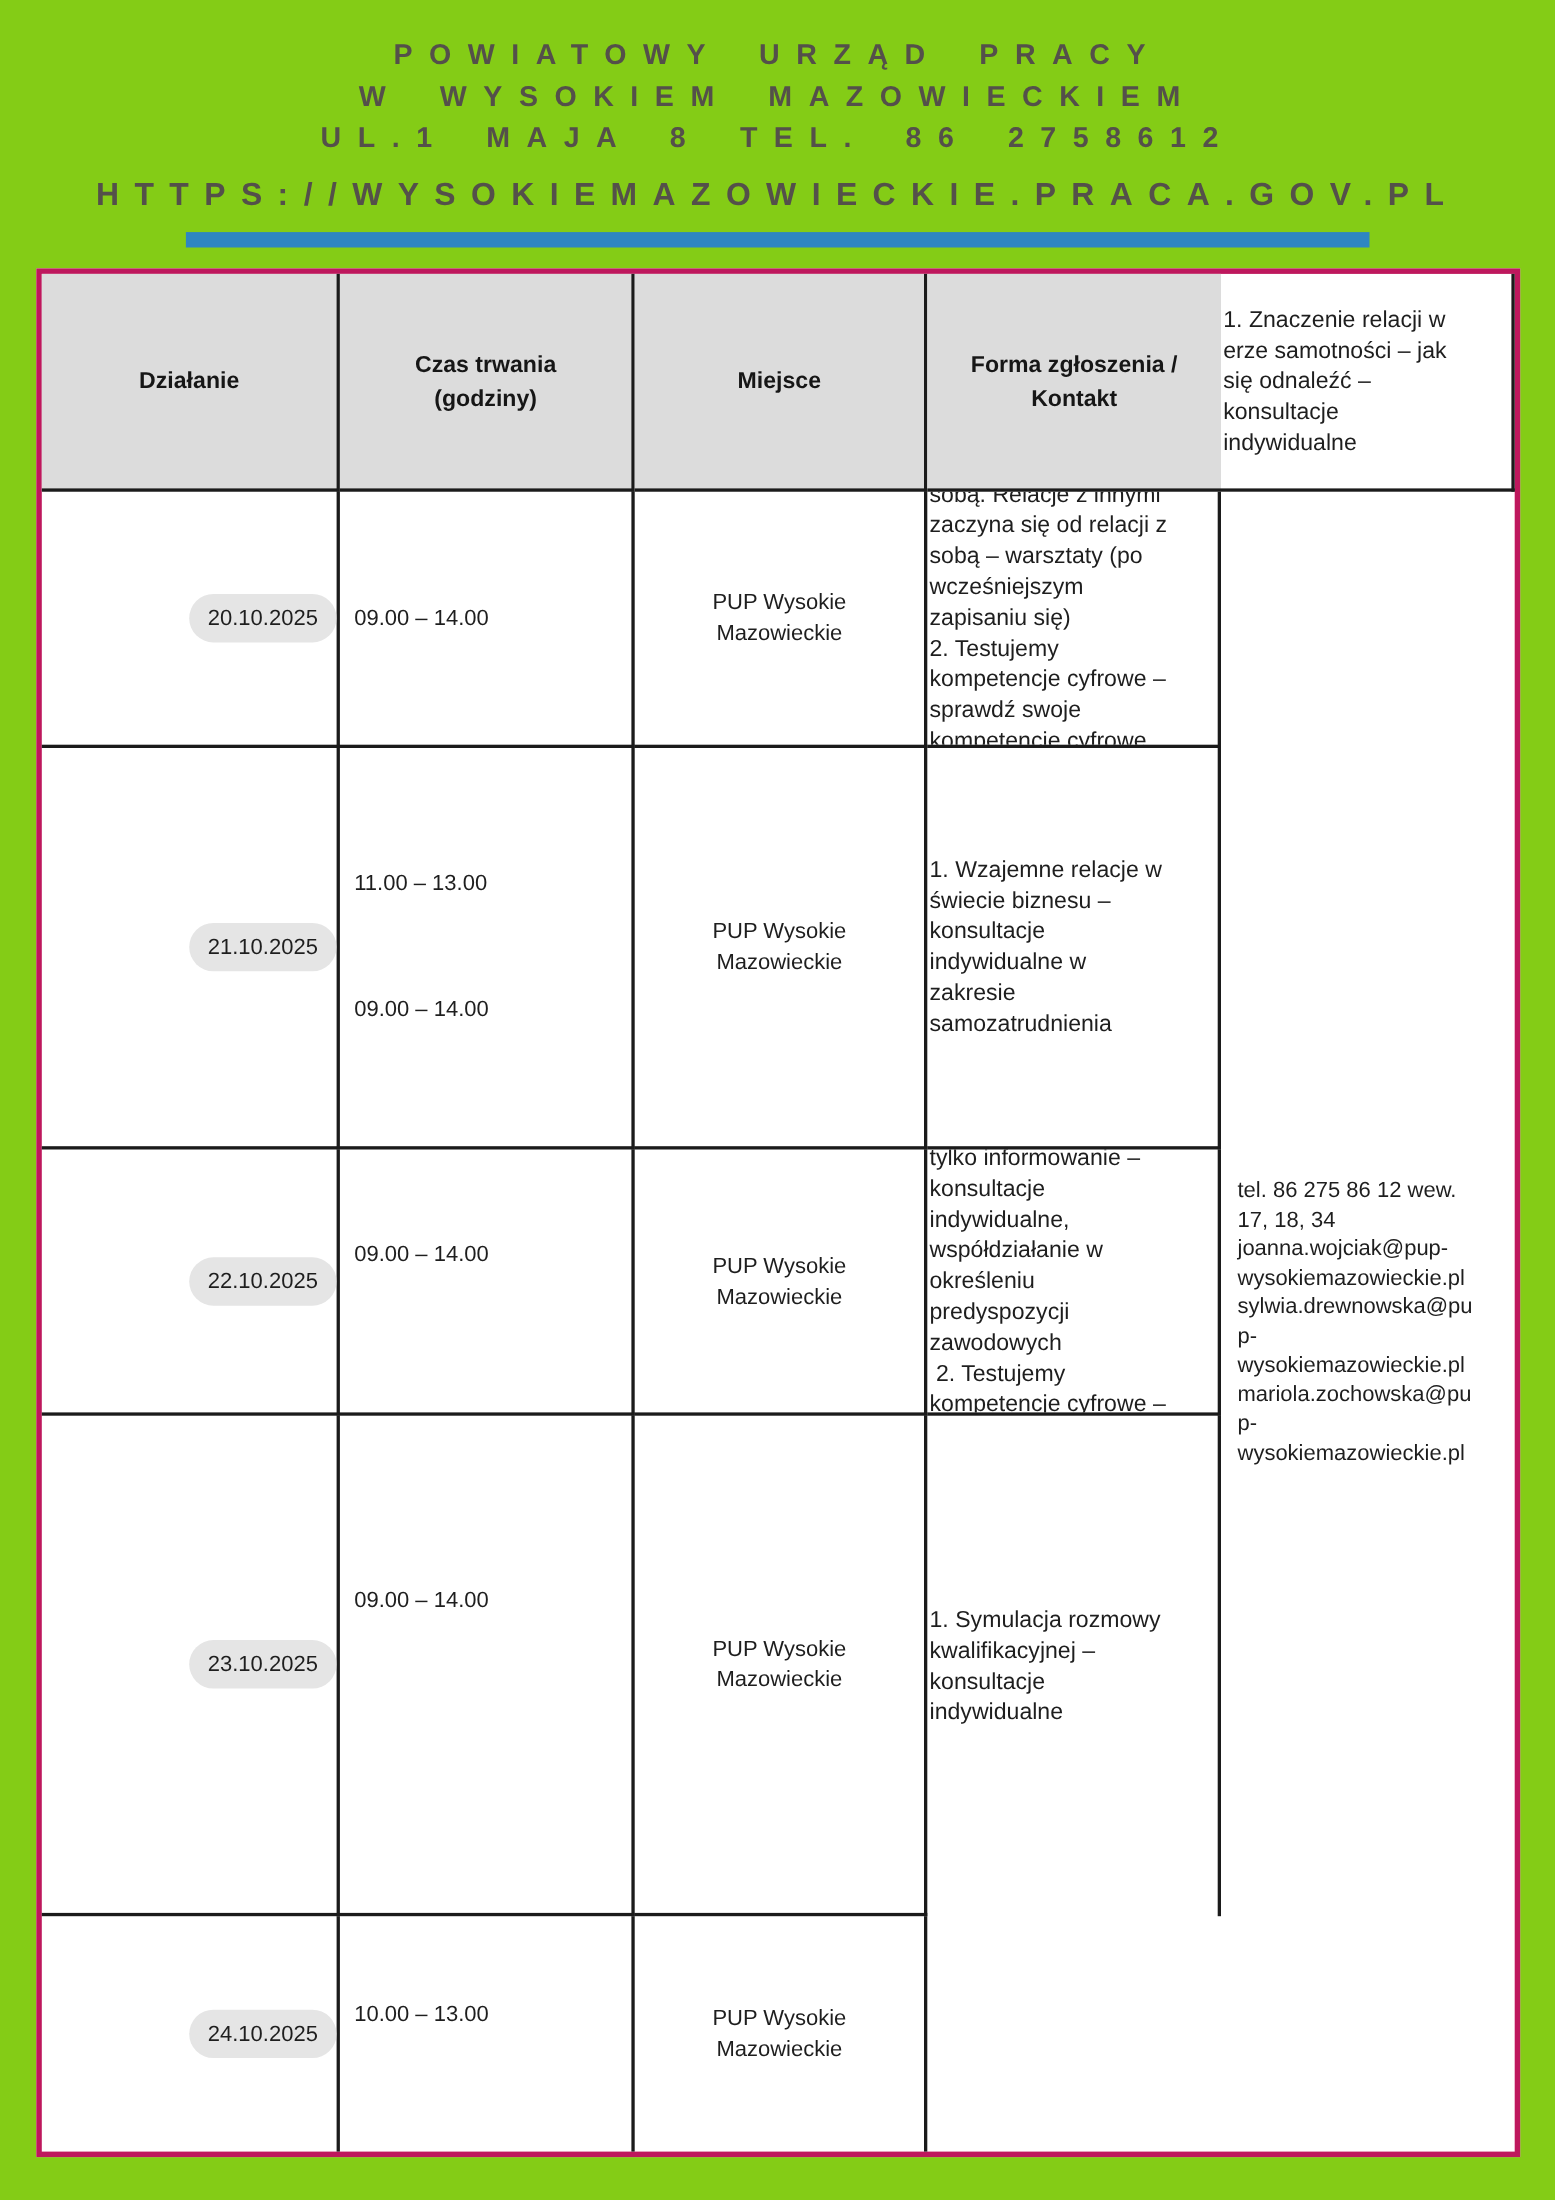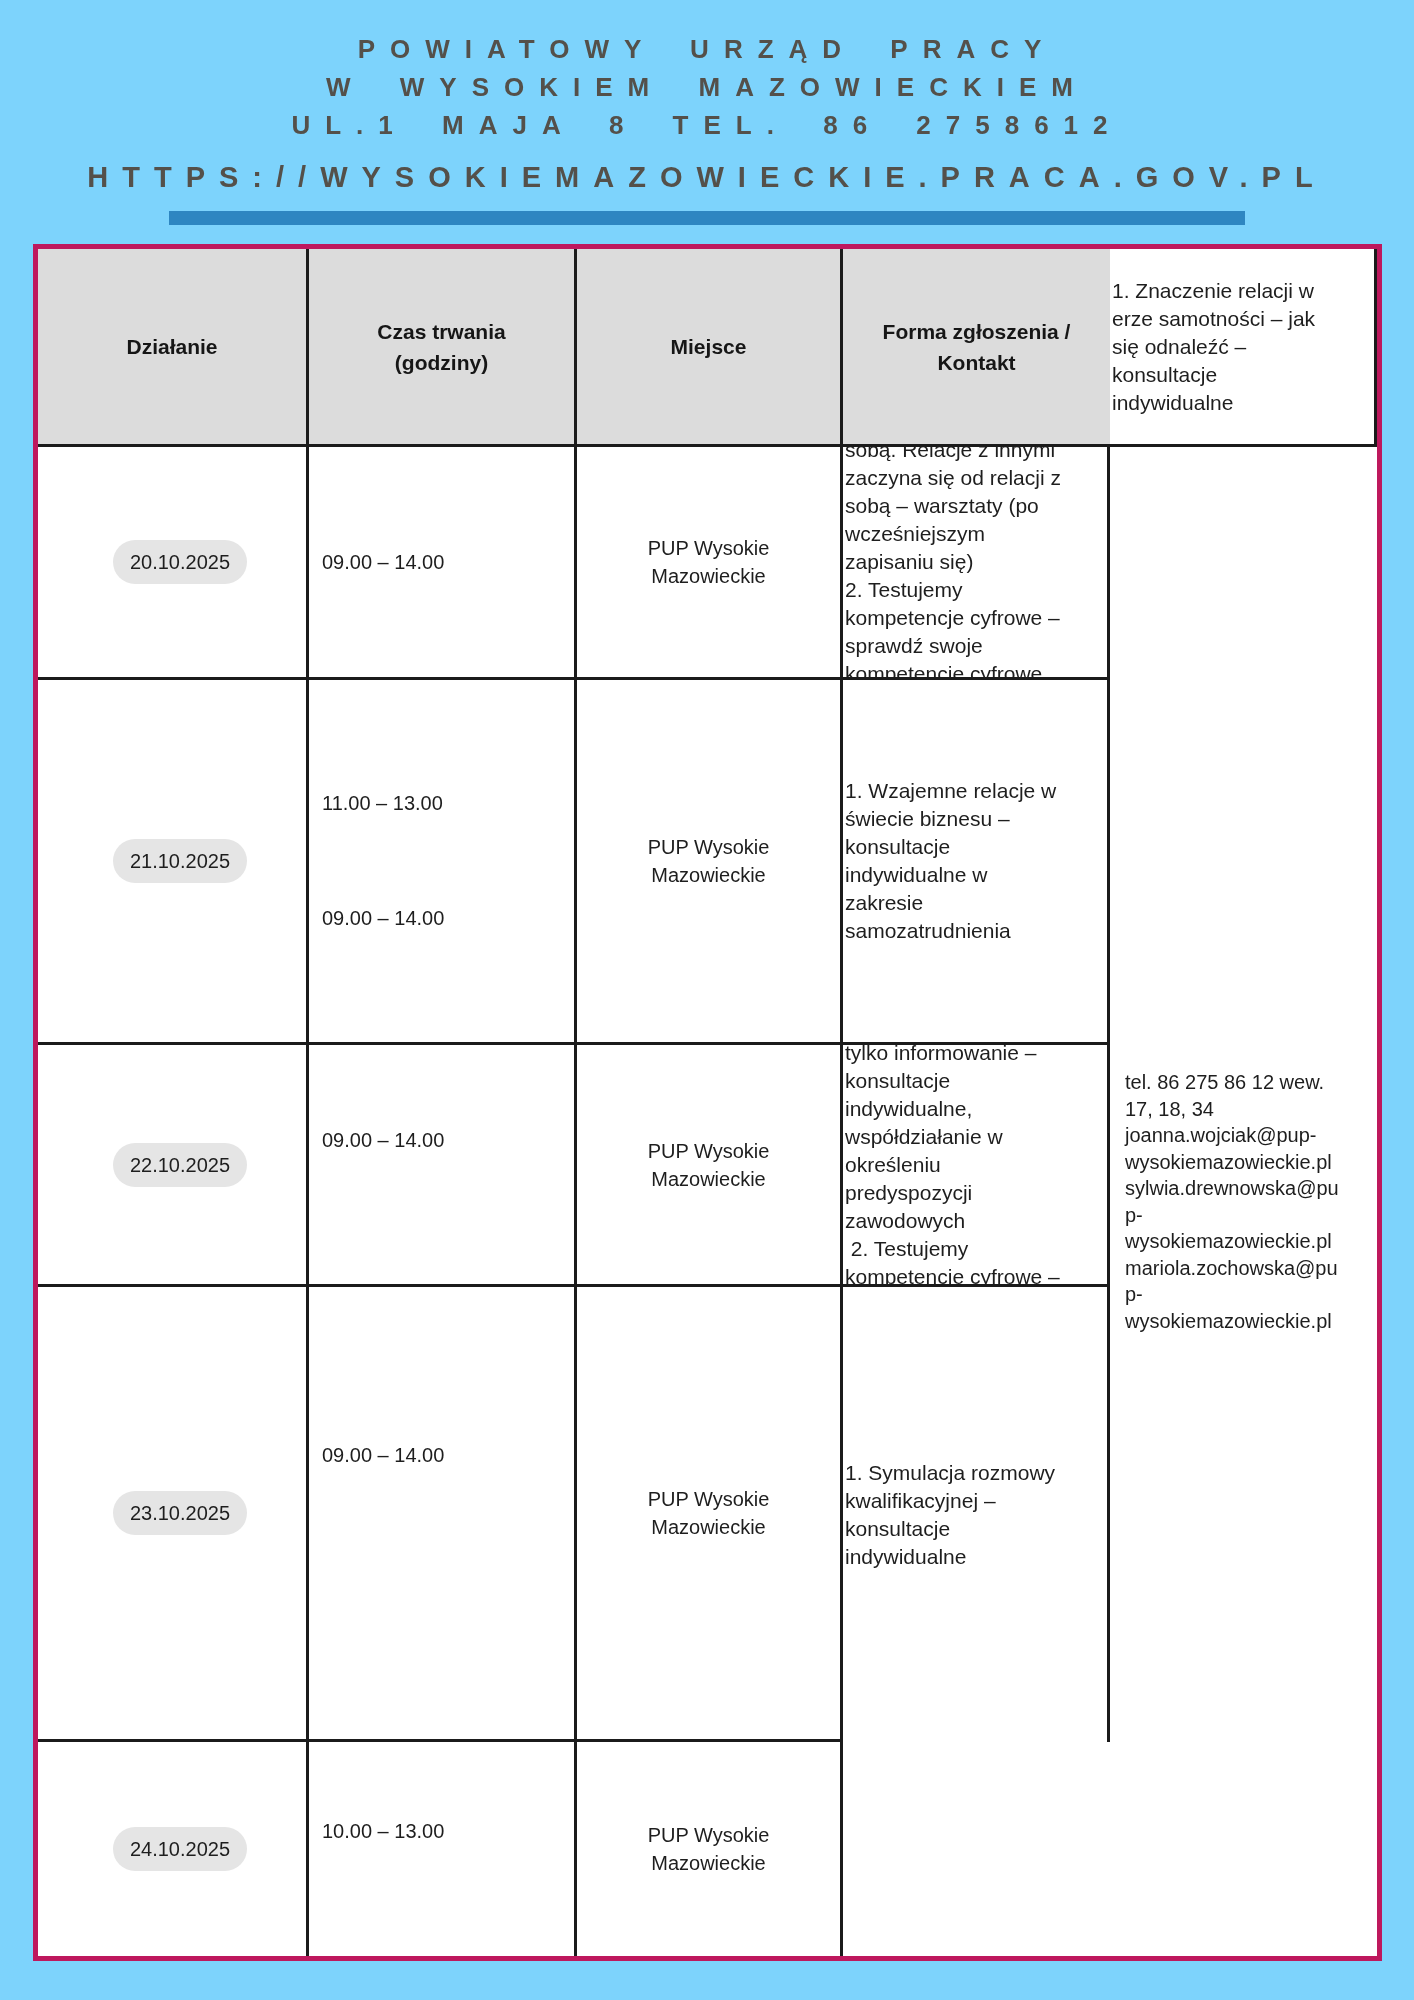--- a/index.html
+++ b/index.html
@@ -1,20 +1,20 @@
 <!DOCTYPE html>
 <html lang="pl"><head>
 <meta charset="utf-8">
 <title>Harmonogram</title>
 <style>
   html,body { margin:0; padding:0; }
   .page {
     position:relative;
     width:1414px; height:2000px;
-    background:#7dd3fc;
+    background:#84cc16;
     font-family:"Liberation Sans","DejaVu Sans",sans-serif;
     overflow:hidden;
   }
 
   
   .masthead {
     position:absolute; top:0; left:0; width:1414px;
     padding-top:30px;
     text-align:center;
     color:#54504A;
@@ -71,21 +71,21 @@
   }
 
   .activity {
     display:flex; align-items:center;
     padding:0 2px;
     font-size:21px; line-height:28px;
     white-space:pre-wrap;
   }
 
   .datec {
-    display:flex; align-items:center; justify-content:center;
+    display:flex; align-items:center; justify-content:flex-end;
     padding-left:16px;
   }
   .pill {
     background:#E5E5E5;
     border-radius:24px;
     padding:8px 17px;
     font-size:20px;
     line-height:28px;
   }
 

